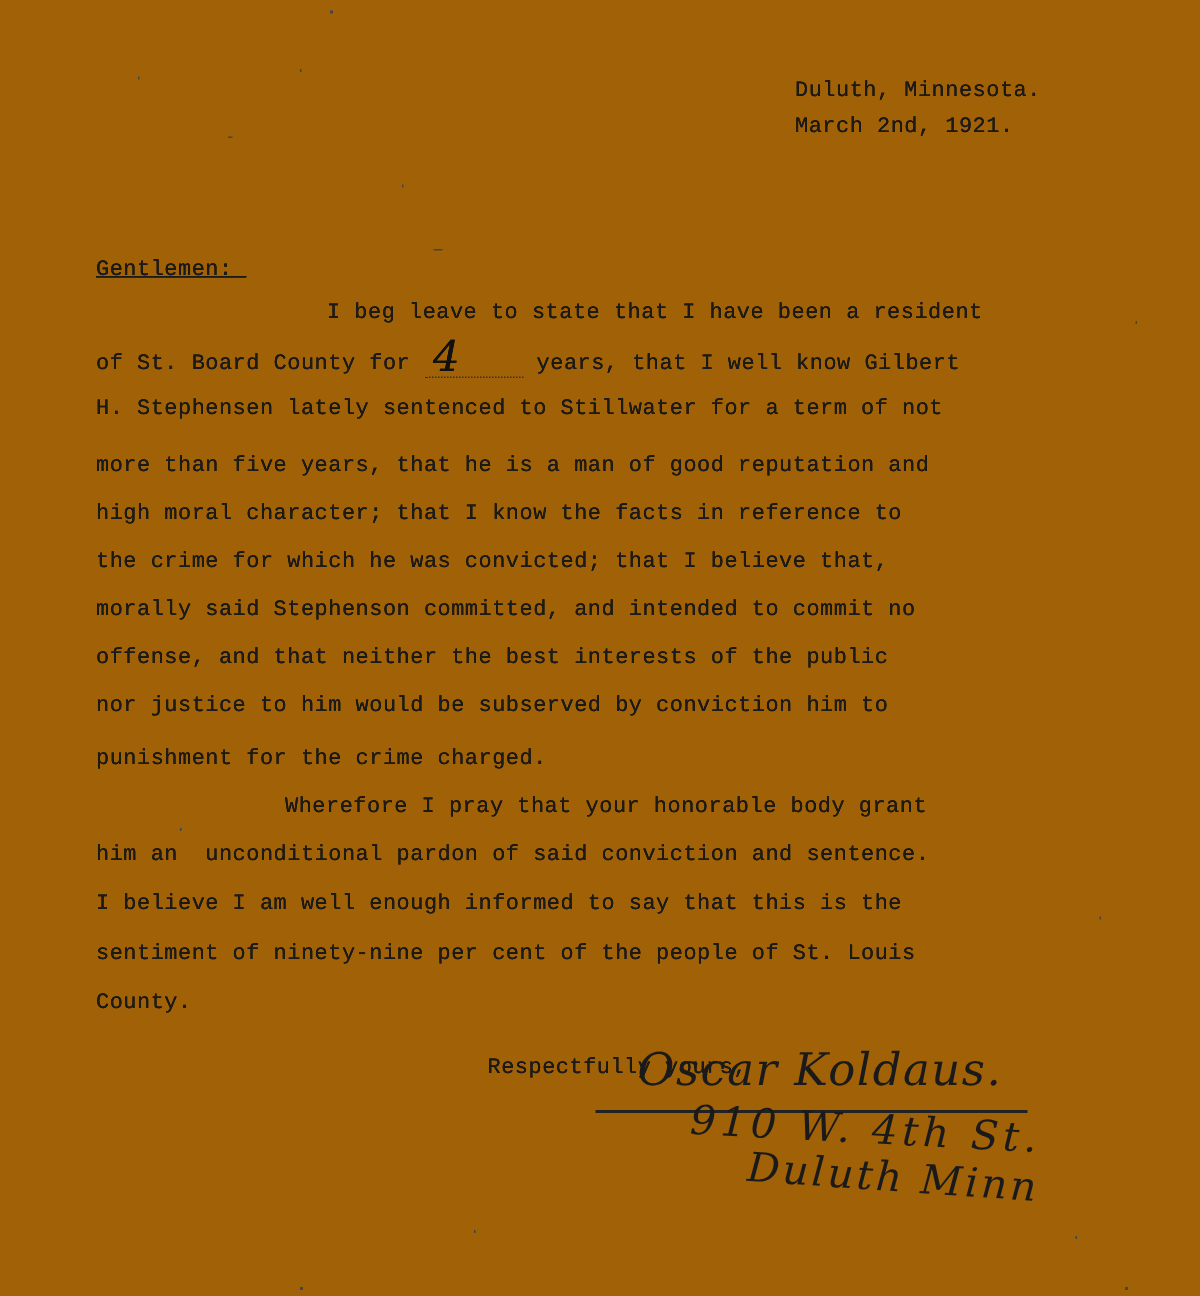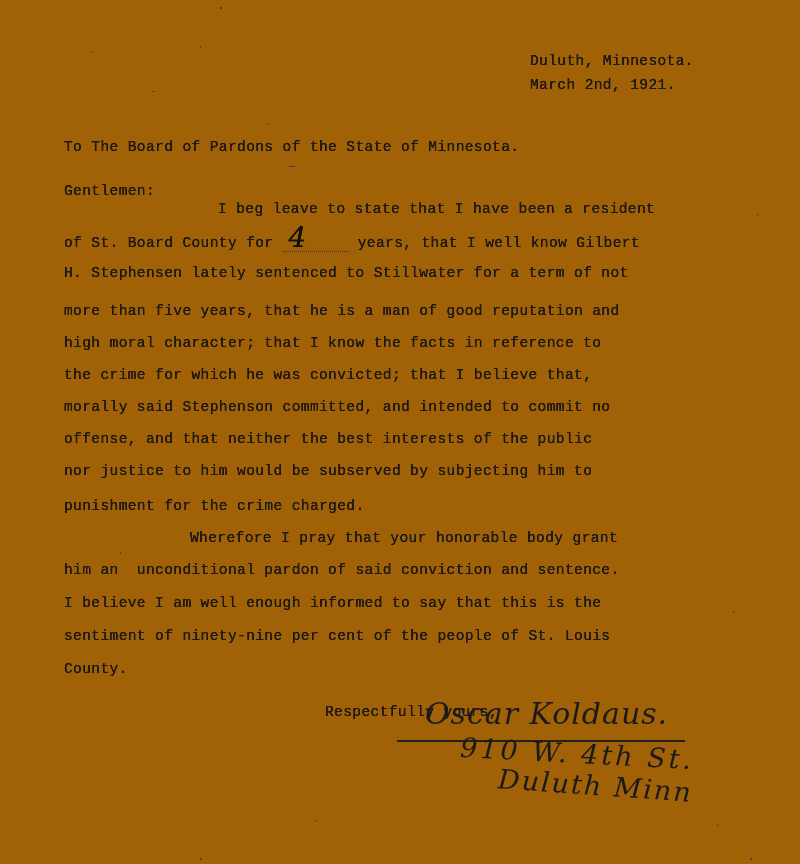--- a/index.html
+++ b/index.html
@@ -70,32 +70,31 @@
     }
   </style>
 </head>
 <body>
 
 <div class="page">
 
   <div class="line" style="left:530px; top:52px;">Duluth, Minnesota.</div>
   <div class="line" style="left:530px; top:76px;">March 2nd, 1921.</div>
 
-  <div class="line" style="left:64px; top:138px;">To The Board of Pardons of the State of Minnesota.</div>
-  <div class="line" style="left:64px; top:182px;">Gentlemen: </div>
+  <div class="line" style="left:64px; top:171px;text-decoration:underline;">Gentlemen: </div>
 
   <div class="line" style="left:180px; top:200px;margin-left:38px;">I beg leave to state that I have been a resident</div>
   <div class="line" style="left:64px; top:233px;"><span>of St. Board County for </span><span class="blank"><span class="fill">4</span></span><span> years, that I well know Gilbert</span></div>
   <div class="line" style="left:64px; top:264px;">H. Stephensen lately sentenced to Stillwater for a term of not</div>
   <div class="line" style="left:64px; top:302px;">more than five years, that he is a man of good reputation and</div>
   <div class="line" style="left:64px; top:334px;">high moral character; that I know the facts in reference to</div>
   <div class="line" style="left:64px; top:366px;">the crime for which he was convicted; that I believe that,</div>
   <div class="line" style="left:64px; top:398px;">morally said Stephenson committed, and intended to commit no</div>
   <div class="line" style="left:64px; top:430px;">offense, and that neither the best interests of the public</div>
-  <div class="line" style="left:64px; top:462px;">nor justice to him would be subserved by subjecting him to</div>
+  <div class="line" style="left:64px; top:462px;">nor justice to him would be subserved by conviction him to</div>
   <div class="line" style="left:64px; top:497px;">punishment for the crime charged.</div>
 
   <div class="line" style="left:190px; top:529px;">Wherefore I pray that your honorable body grant</div>
   <div class="line" style="left:64px; top:561px;">him an  unconditional pardon of said conviction and sentence.</div>
   <div class="line" style="left:64px; top:594px;">I believe I am well enough informed to say that this is the</div>
   <div class="line" style="left:64px; top:627px;">sentiment of ninety-nine per cent of the people of St. Louis</div>
   <div class="line" style="left:64px; top:660px;">County.</div>
 
   <div class="line" style="left:325px; top:690px;margin-top:13px;">Respectfully yours,</div>
 

